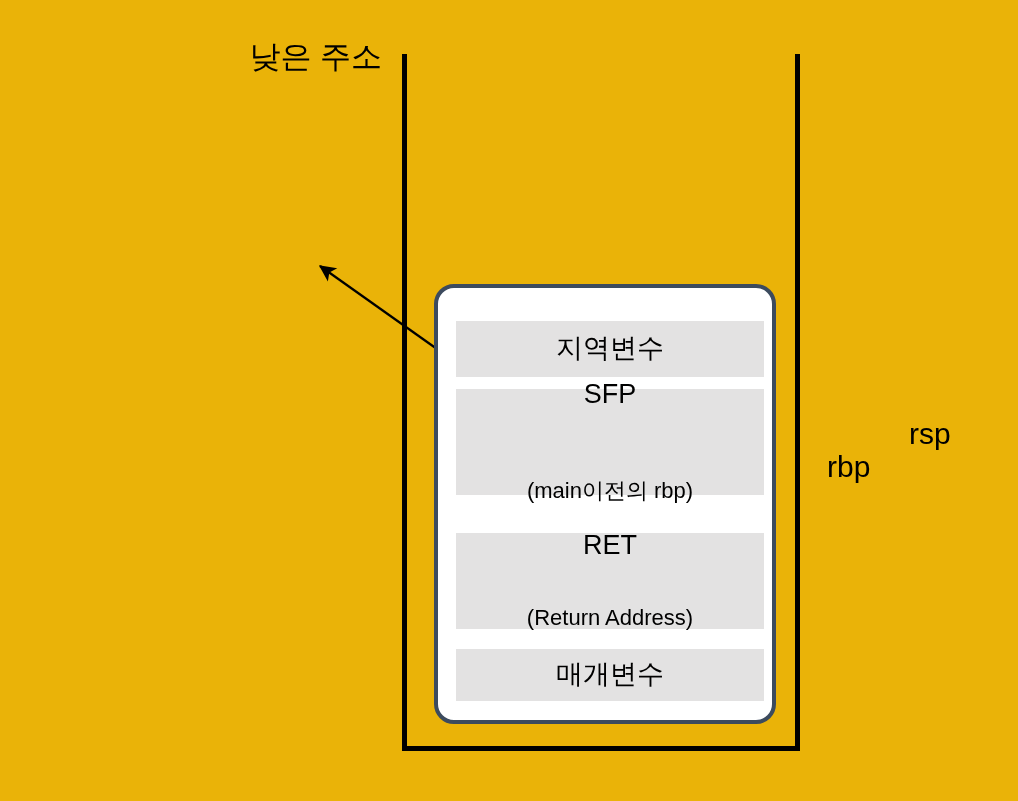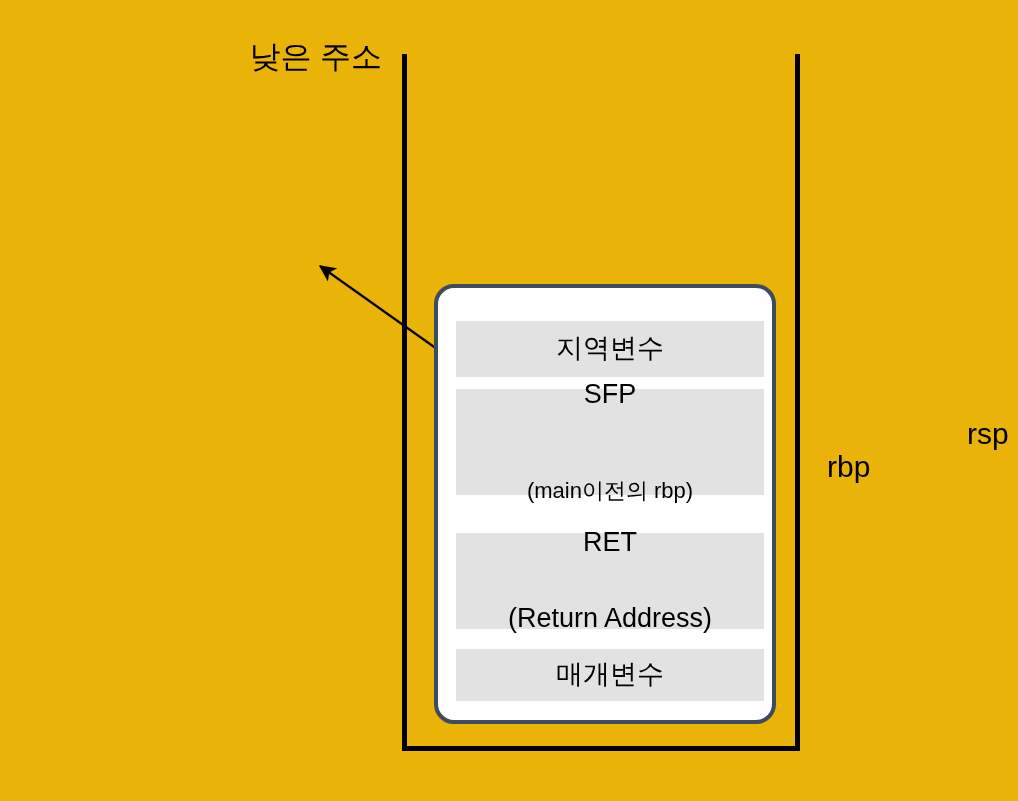--- a/index.html
+++ b/index.html
@@ -136,33 +136,33 @@
     line-height: 1.15;
     white-space: nowrap;
   }
   .slot .t-sub {
     font-size: 22px;
     line-height: 1.2;
     white-space: nowrap;
     margin-top: 44px;
   }
   .slot .t-sub.big {
-    font-size: 27px;
+    font-size: 22px;
   }
 
   
   .reg-label {
     position: absolute;
     font-size: 30px;
     line-height: 1;
     color: #000000;
     white-space: nowrap;
   }
   #reg-rbp { left: 827px; top: 419px; margin-top: 33px; }
-  #reg-rsp { left: 967px; top: 419px; }
+  #reg-rsp { left: 909px; top: 419px; }
 </style>
 </head>
 <body>
 
 <div id="canvas">
 
   <div class="stack-wall" id="wall-left"></div>
   <div class="stack-wall" id="wall-right"></div>
   <div class="stack-wall" id="wall-bottom"></div>
 

